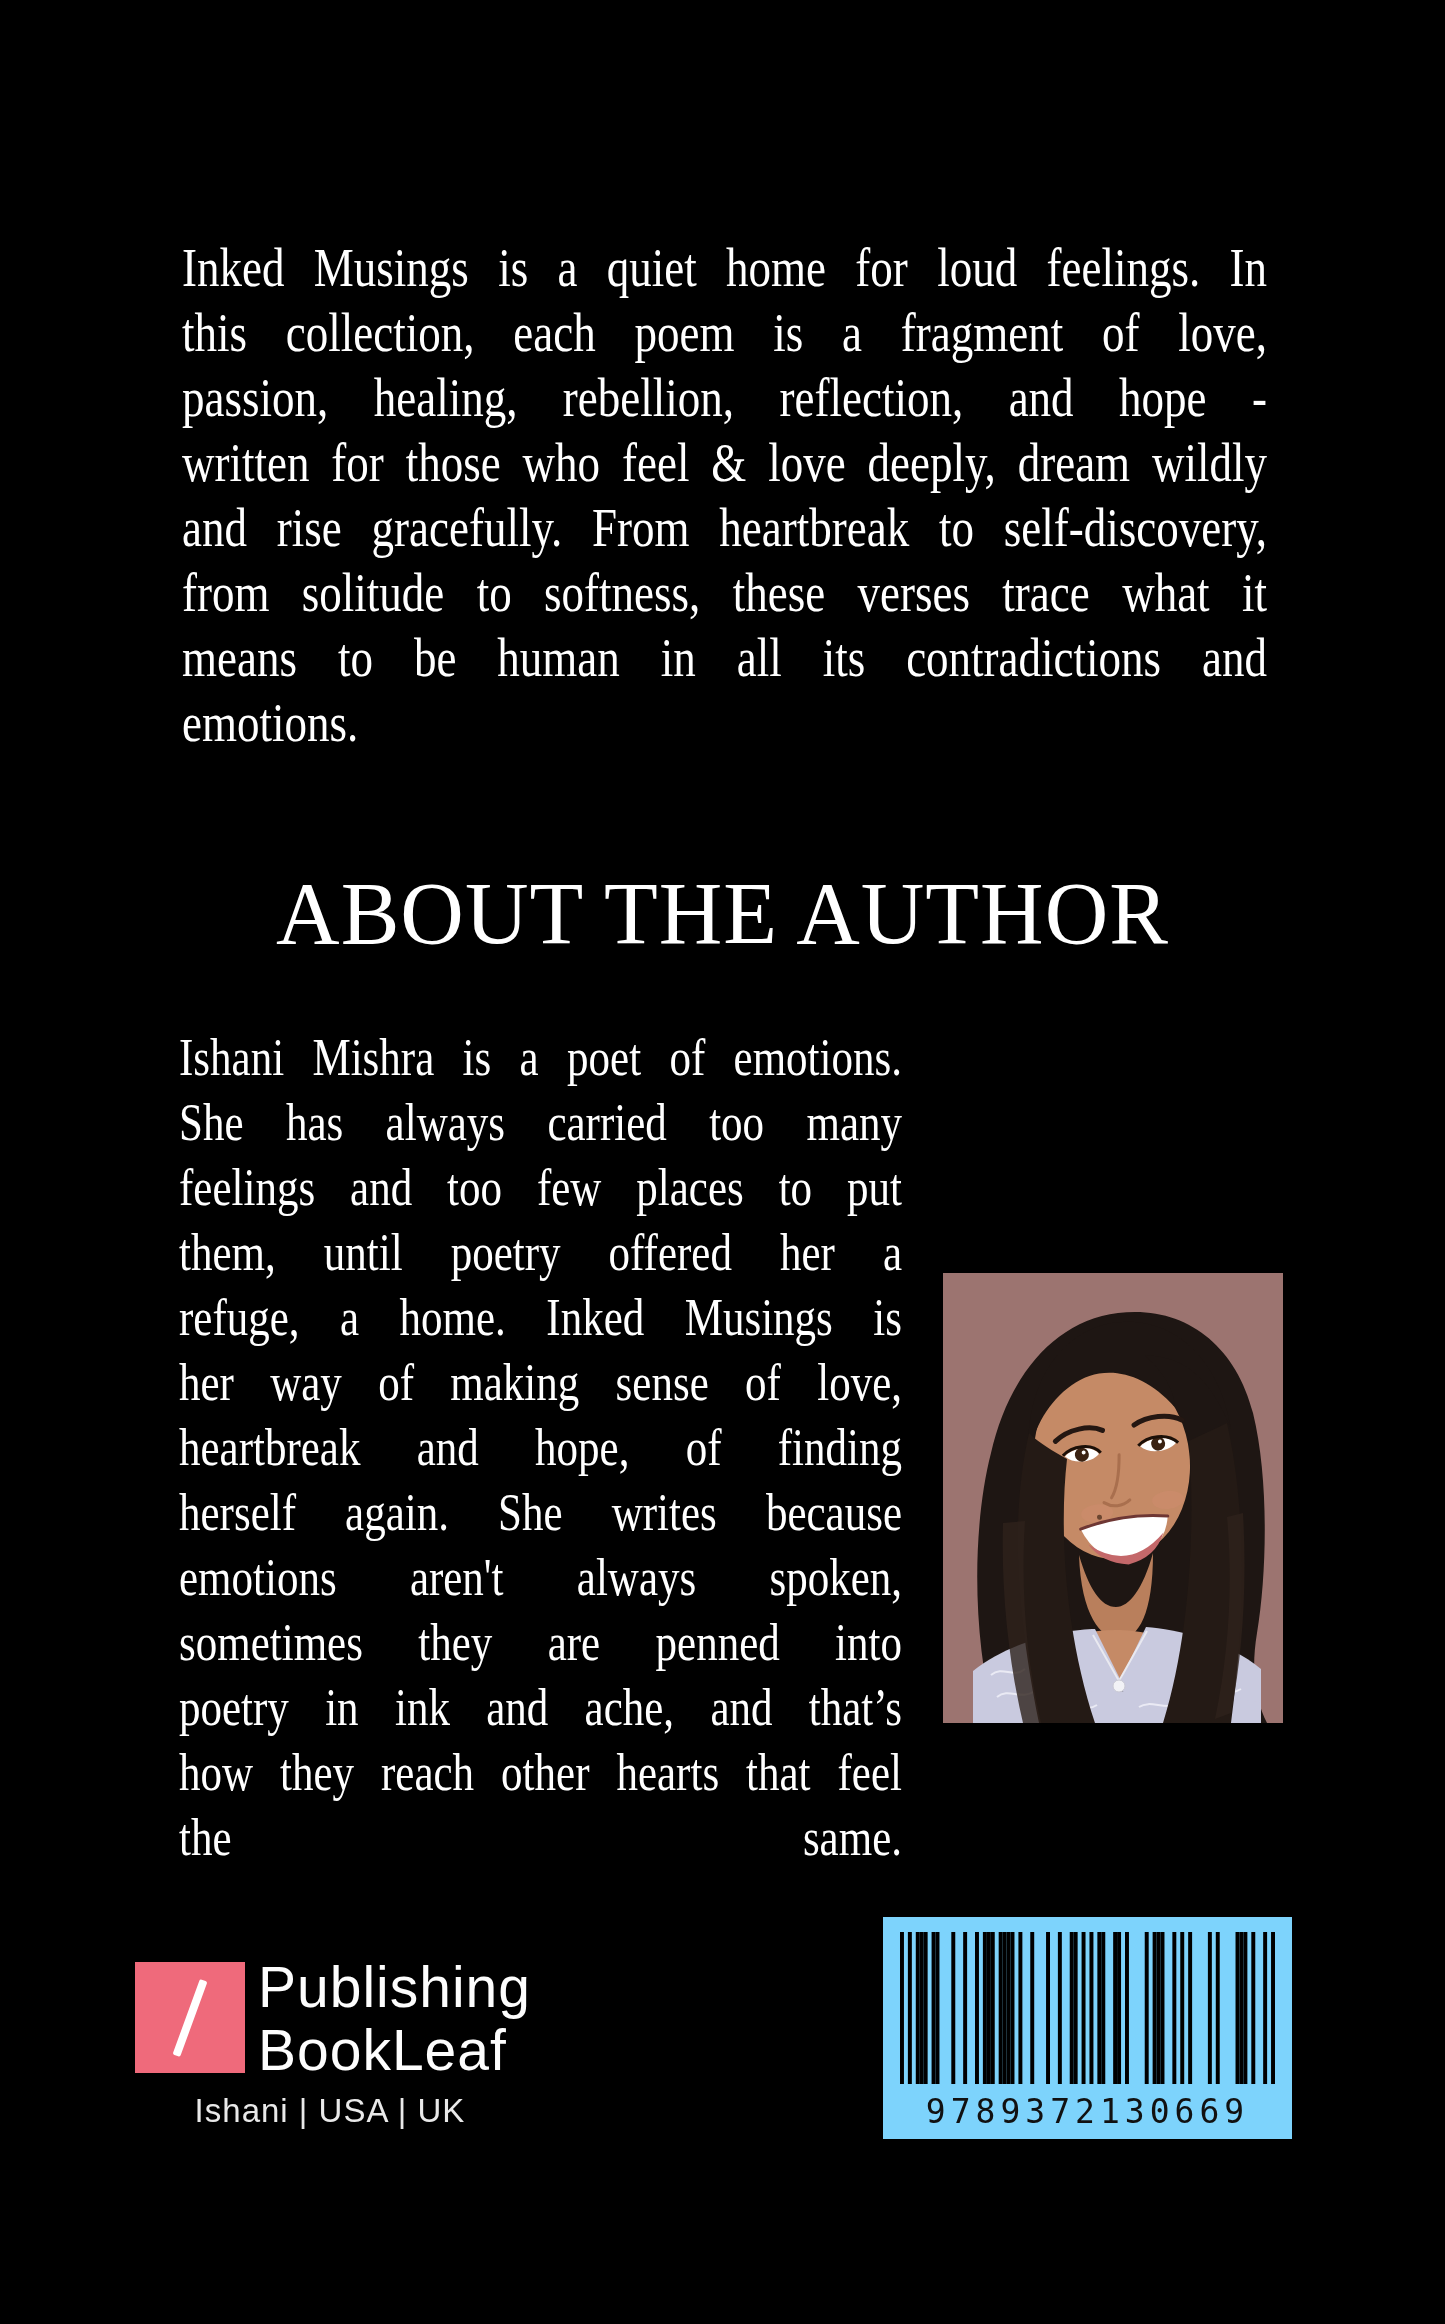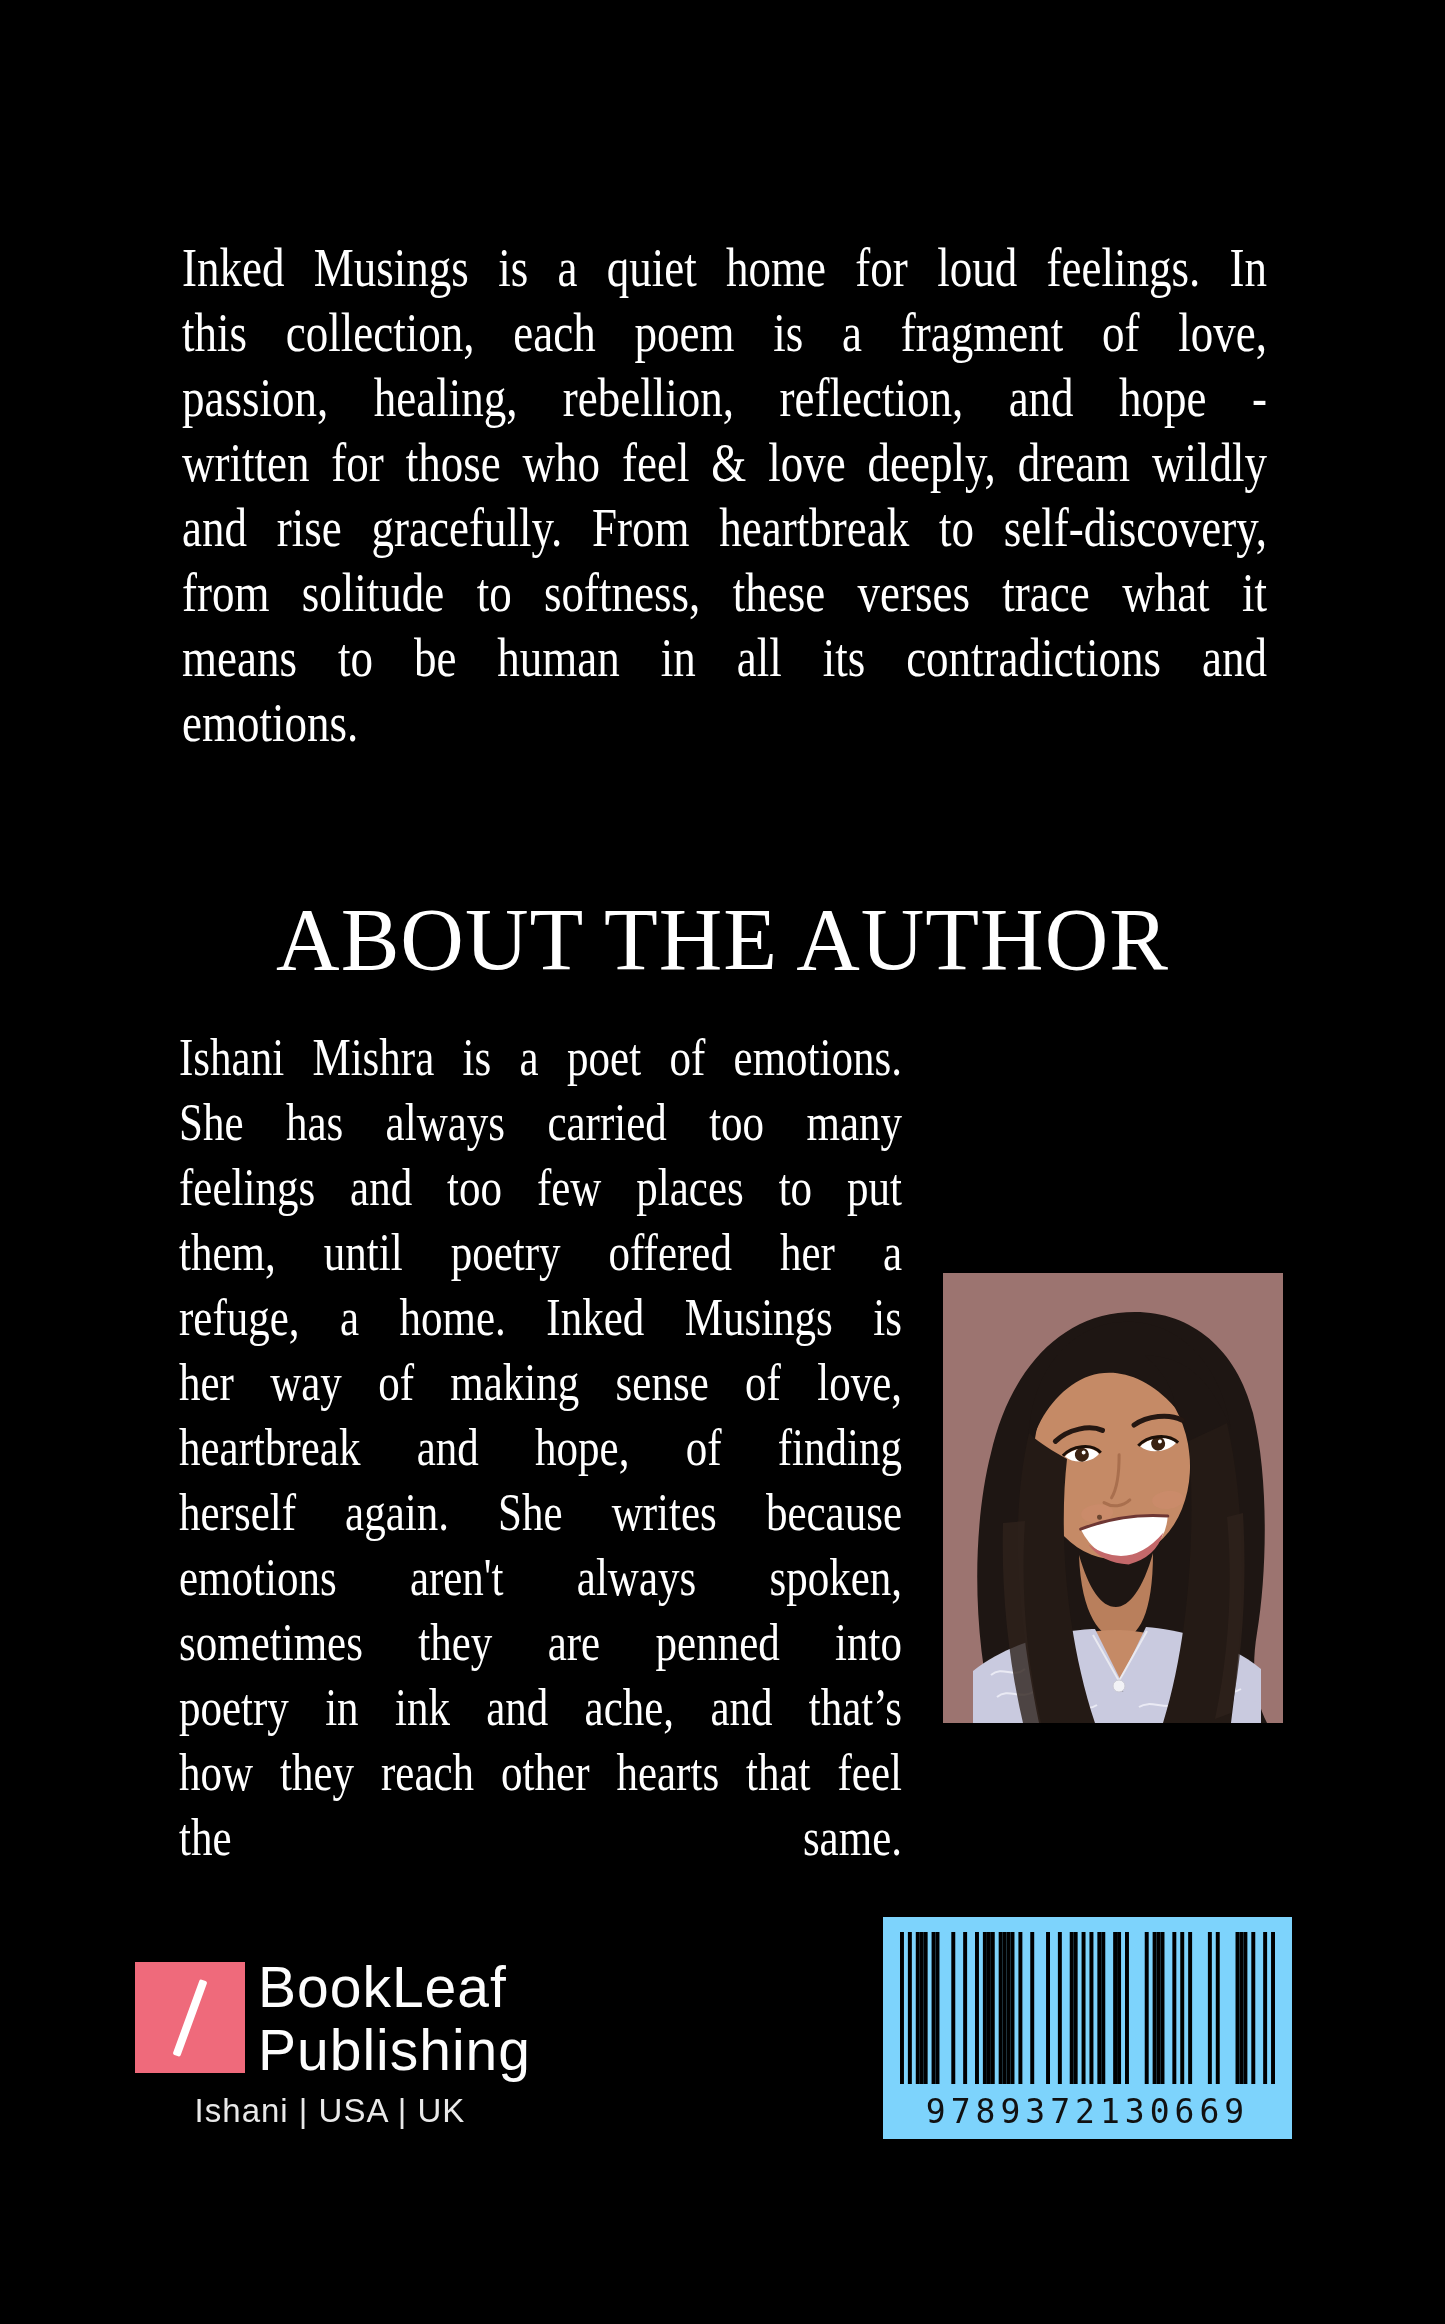--- a/index.html
+++ b/index.html
@@ -6,21 +6,21 @@
   .page{position:relative;width:1445px;height:2324px;background:#000;overflow:hidden;
         font-family:"Liberation Serif","DejaVu Serif",serif;color:#fff;}
 
   
   .blurb{position:absolute;left:182px;top:236px;width:1085px;}
   .jline{height:65px;line-height:65px;font-size:45px;white-space:nowrap;
          text-align:justify;text-align-last:justify;transform:scaleY(1.22);}
   .jline.plain{text-align:left;text-align-last:left;}
 
   
-  .about-heading{position:absolute;left:0;top:885px;width:1445px;height:110px;
+  .about-heading{position:absolute;left:0;top:859px;width:1445px;height:110px;
                  line-height:110px;text-align:center;font-size:88px;letter-spacing:1px;}
 
   
   .bio{position:absolute;left:179px;top:1025px;width:723px;}
   .bio .jline{font-size:43px;}
   .bio-last{height:65px;line-height:65px;font-size:43px;display:flex;
             justify-content:space-between;transform:scaleY(1.22);}
 
   
   .photo{position:absolute;left:943px;top:1273px;width:340px;height:450px;}
@@ -139,22 +139,22 @@
       <path d="M284,150 C302,230 304,330 288,450 L220,450 C248,360 252,248 246,168 C258,162 272,156 284,150 Z" fill="#241a15"></path>
       <path d="M60,250 C58,320 66,390 80,450 L98,450 C82,380 78,310 82,248 Z" fill="#2e221b" opacity="0.8"></path>
       <path d="M300,240 C304,310 300,380 288,440 L272,446 C286,380 290,310 284,244 Z" fill="#2e221b" opacity="0.8"></path>
     </svg>
   </div>
 
   <div class="logo-square">
     <div class="logo-slash">/</div>
   </div>
   <div class="logo-text">
+    <div>Publishing</div>
     <div>BookLeaf</div>
-    <div>Publishing</div>
   </div>
   <div class="regions">Ishani | USA | UK</div>
 
   <div class="barcode-box">
     <svg class="barcode-bars" preserveAspectRatio="none" viewBox="0 0 95 100">
         <rect x="0" y="0" width="1" height="100"></rect>
         <rect x="2" y="0" width="1" height="100"></rect>
         <rect x="4" y="0" width="1" height="100"></rect>
         <rect x="5" y="0" width="1" height="100"></rect>
         <rect x="6" y="0" width="1" height="100"></rect>

